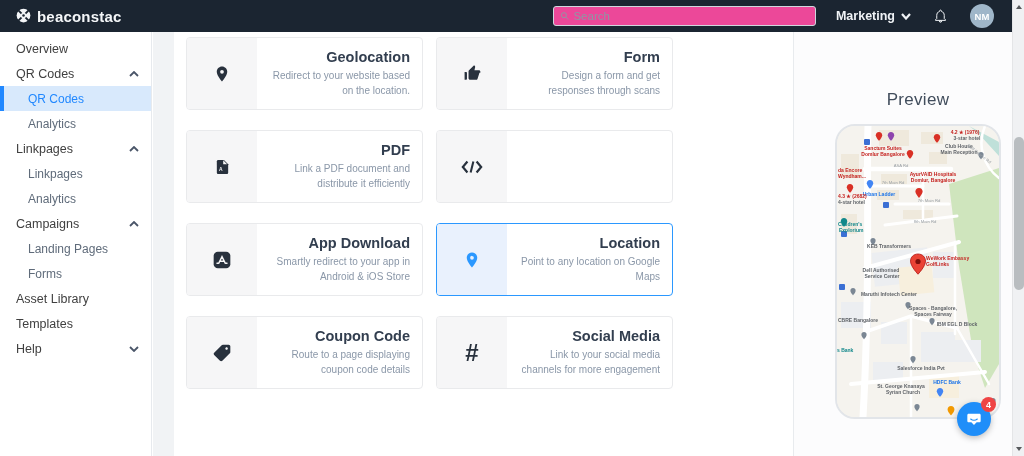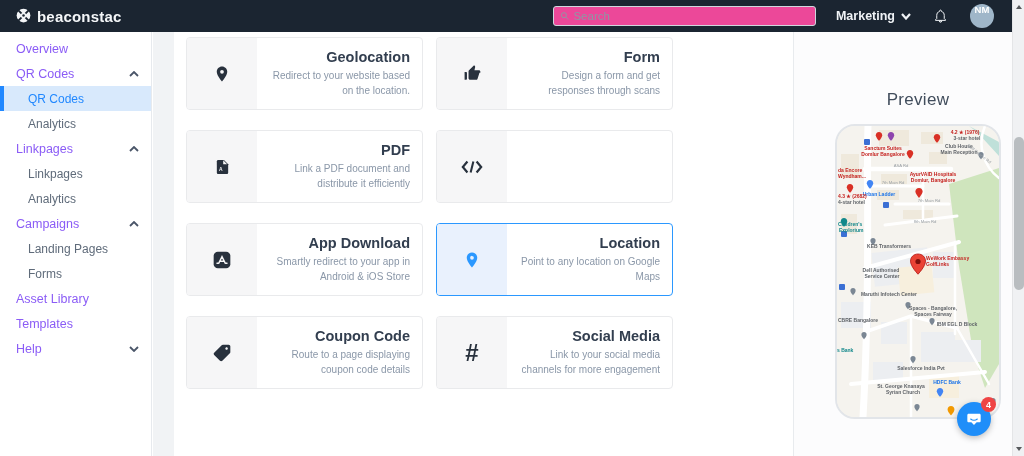--- a/index.html
+++ b/index.html
@@ -17,27 +17,27 @@
     display:flex; align-items:center; padding:0 6px; gap:4px; }
   .searchbox input { border:none; outline:none; width:100%; font-size:11.5px;
     color:#333; background:transparent; font-family:"Liberation Sans",sans-serif; }
   .searchbox input::placeholder { color:#8d98a5; }
   .nav-right { position:absolute; right:18px; top:0; height:32px;
     display:flex; align-items:center; gap:22px; }
   .workspace { color:#f0f3f6; font-size:12.5px; font-weight:700;
     display:flex; align-items:center; gap:6px; cursor:pointer;margin-left:40px; }
   .avatar { width:24px; height:24px; border-radius:50%; background:#9fb6c9;
     color:#fff; font-size:9.5px; font-weight:700; display:flex;
-    justify-content:center; }
+    align-items:center; justify-content:center; }
 
   
   #sidebar { left:0; top:32px; width:152px; height:424px; background:#fff;
     border-right:1px solid #e7eaee; padding-top:4px; z-index:10; }
   .side-item { height:25px; display:flex; align-items:center;
-    padding-left:16px; padding-right:12px; font-size:12.5px; color:#8b5cf6;
+    padding-left:16px; padding-right:12px; font-size:12.5px; color:#404040;
     cursor:pointer; position:relative; }
   .side-item.child { padding-left:28px; font-size:12px; color:#5f6b7a; }
   .side-item.selected { background:#d8e9fc; color:#2188ff; }
   .side-item.selected::before { content:""; position:absolute; left:0; top:0;
     bottom:0; width:4px; background:#2188ff; }
   .side-item .chev { margin-left:auto; display:flex; align-items:center; }
   #side-gutter { left:153px; top:32px; width:21px; height:424px; background:#f1f3f5; }
 
   
   #content { left:174px; top:32px; width:589px; height:376px; background:#fff;

